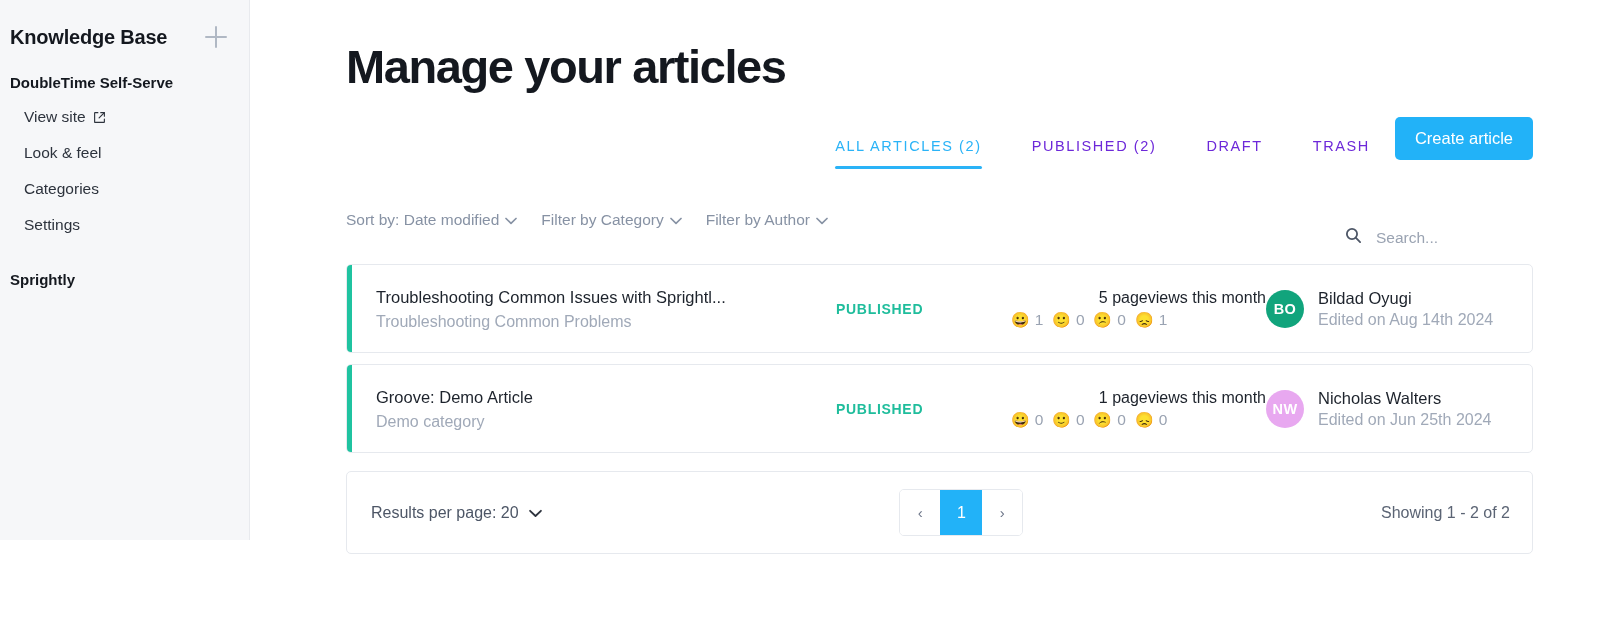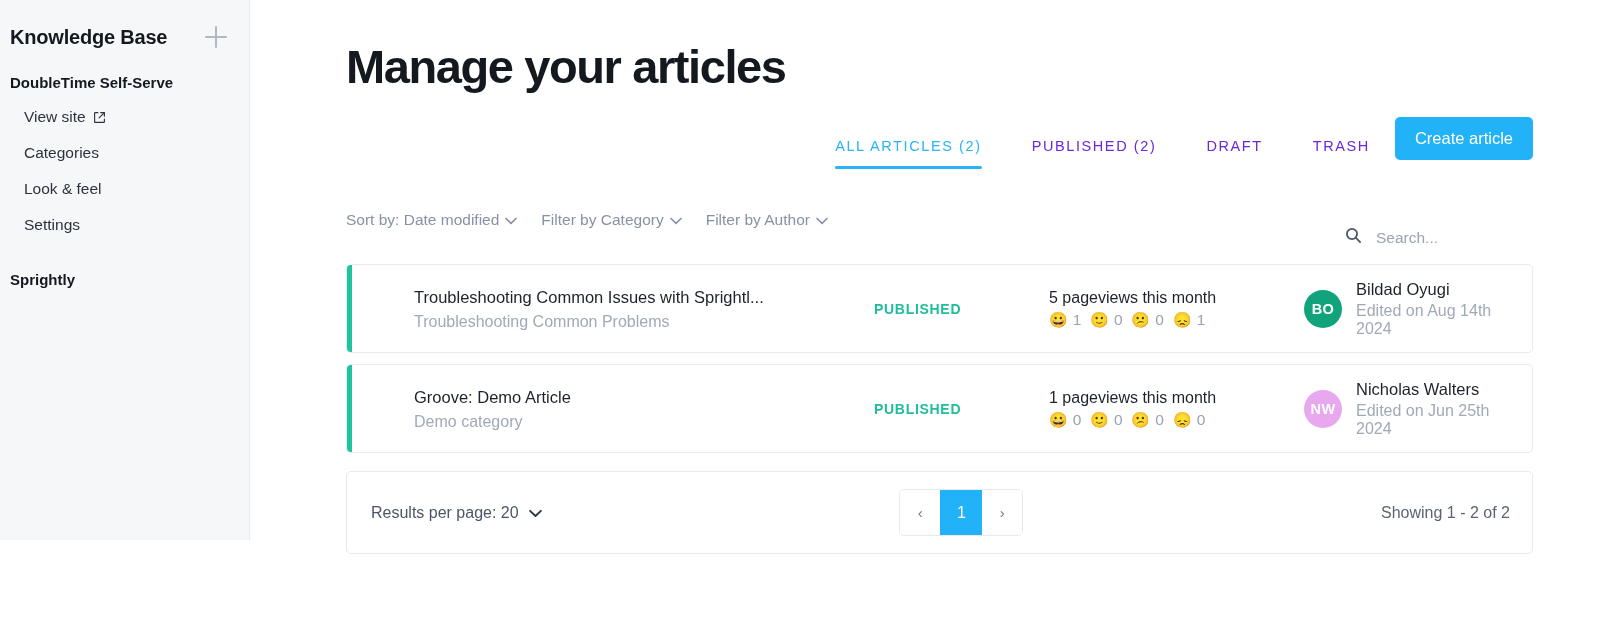--- a/index.html
+++ b/index.html
@@ -131,36 +131,35 @@
     border-radius: 5px;
     margin-bottom: 11px;
     overflow: hidden;
     min-height: 89px;
     cursor: pointer;
   }
   .accent { width: 5px; flex: 0 0 5px; background: #1fc3a0; }
   .card-body {
     flex: 1 1 auto; display: flex; align-items: center;
     padding: 0 22px 0 24px;
-    margin-left: 38px;
   }
   .col-title { width: 460px; flex: 0 0 460px; }
   .art-title {
     font-size: 16.5px; color: #1d232c; line-height: 1.35;
     white-space: nowrap; overflow: hidden; text-overflow: ellipsis;
   }
   .art-cat { font-size: 16px; color: #a0a9b8; margin-top: 4px; }
 
   .col-status { width: 175px; flex: 0 0 175px; }
   .status {
     font-size: 14px; font-weight: bold; letter-spacing: .7px;
     color: #1fbd9c;
   }
 
-  .col-stats { width: 255px; flex: 0 0 255px; }
+  .col-stats { width: 255px; flex: 0 0 255px; text-align: right; }
   .pv { font-size: 16px; color: #1d232c; }
   .reactions { display: flex; align-items: center; gap: 9px; margin-top: 4px; }
   .reaction { display: flex; align-items: center; gap: 5px; }
   .emoji { font-size: 15px; line-height: 1; }
   .rcount { font-size: 15.5px; color: #9aa3b2; }
 
   .col-author { flex: 1 1 auto; display: flex; align-items: center; gap: 14px; }
   .avatar {
     width: 38px; height: 38px; border-radius: 50%;
     display: flex; align-items: center; justify-content: center;
@@ -212,24 +211,24 @@
         <span class="ext-icon">
           <svg width="13" height="13" viewBox="0 0 16 16" fill="none">
             <path d="M6 2H2.6A.6.6 0 0 0 2 2.6v10.8a.6.6 0 0 0 .6.6h10.8a.6.6 0 0 0 .6-.6V10" stroke="#2d333d" stroke-width="1.4" stroke-linecap="round"></path>
             <path d="M9.5 2H14v4.5" stroke="#2d333d" stroke-width="1.4" stroke-linecap="round" stroke-linejoin="round"></path>
             <path d="M14 2L7.5 8.5" stroke="#2d333d" stroke-width="1.4" stroke-linecap="round"></path>
           </svg>
         </span>
       </div>
 
       <div class="nav-item">
+        <span>Look &amp; feel</span>
+      </div>
+      <div class="nav-item">
         <span>Categories</span>
-      </div>
-      <div class="nav-item">
-        <span>Look &amp; feel</span>
       </div>
       <div class="nav-item">
         <span>Settings</span>
       </div>
     </div>
 
     <div class="site-name second">Sprightly</div>
   </aside>
 
   <main class="main">

